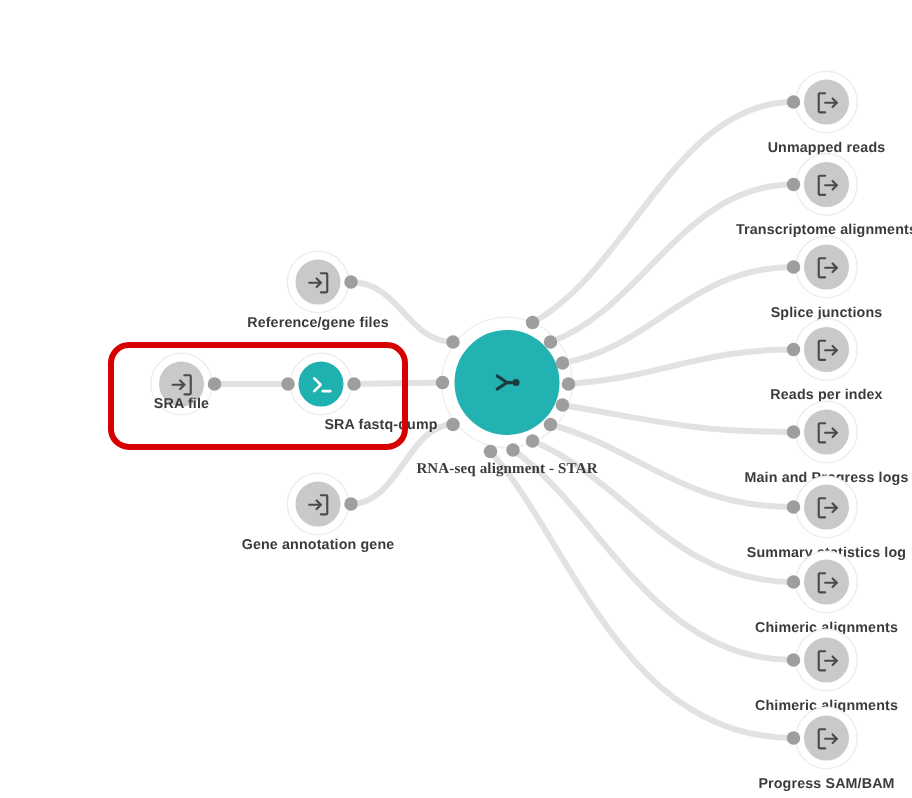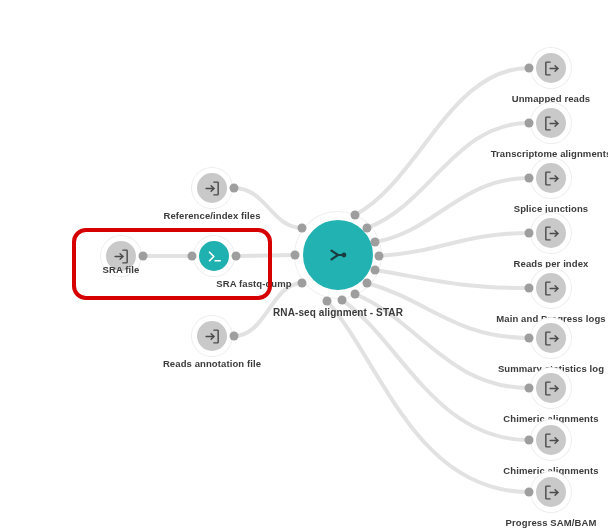--- a/index.html
+++ b/index.html
@@ -119,41 +119,41 @@
   <div id="node-layer">
       <div class="node node-io" style="left: 212px; top: 188px;">
         <span>
           <svg width="17" height="17" viewBox="0 0 24 24" fill="none" stroke="#4a4a4a" stroke-width="2" stroke-linecap="round" stroke-linejoin="round">
             <path d="M14 3h5a1 1 0 0 1 1 1v16a1 1 0 0 1-1 1h-5"></path>
             <path d="M3 12h11"></path>
             <path d="M10 8l4 4-4 4"></path>
           </svg>
         </span>
       </div>
-      <div class="node-label" style="left: 212px; top: 210px; color: rgb(59, 59, 59);">Reference/index files</div>
+      <div class="node-label" style="left: 212px; top: 210px; color: rgb(59, 59, 59);">Reference/gene files</div>
       <div class="node node-io" style="left: 121px; top: 256px;">
         <span>
           <svg width="17" height="17" viewBox="0 0 24 24" fill="none" stroke="#4a4a4a" stroke-width="2" stroke-linecap="round" stroke-linejoin="round">
             <path d="M14 3h5a1 1 0 0 1 1 1v16a1 1 0 0 1-1 1h-5"></path>
             <path d="M3 12h11"></path>
             <path d="M10 8l4 4-4 4"></path>
           </svg>
         </span>
       </div>
       <div class="node-label" style="left: 121px; top: 264px; color: rgb(59, 59, 59);">SRA file</div>
       <div class="node node-io" style="left: 212px; top: 336px;">
         <span>
           <svg width="17" height="17" viewBox="0 0 24 24" fill="none" stroke="#4a4a4a" stroke-width="2" stroke-linecap="round" stroke-linejoin="round">
             <path d="M14 3h5a1 1 0 0 1 1 1v16a1 1 0 0 1-1 1h-5"></path>
             <path d="M3 12h11"></path>
             <path d="M10 8l4 4-4 4"></path>
           </svg>
         </span>
       </div>
-      <div class="node-label" style="left: 212px; top: 358px; color: rgb(59, 59, 59);">Reads annotation file</div>
+      <div class="node-label" style="left: 212px; top: 358px; color: rgb(59, 59, 59);">Gene annotation gene</div>
       <div class="node node-io" style="left: 551px; top: 68px;">
         <span>
           <svg width="17" height="17" viewBox="0 0 24 24" fill="none" stroke="#4a4a4a" stroke-width="2" stroke-linecap="round" stroke-linejoin="round">
             <path d="M10 3H5a1 1 0 0 0-1 1v16a1 1 0 0 0 1 1h5"></path>
             <path d="M10 12h11"></path>
             <path d="M17 8l4 4-4 4"></path>
           </svg>
         </span>
       </div>
       <div class="node-label" style="left: 551px; top: 93px; color: rgb(59, 59, 59);">Unmapped reads</div>
@@ -248,21 +248,21 @@
       <div class="node-label" style="left: 214px; top: 278px; color: rgb(59, 59, 59); margin-left: 40px;">SRA fastq-dump</div>
       <div class="node node-main" style="left: 338px; top: 255px;">
         <span>
           <svg width="26" height="26" viewBox="0 0 24 24" fill="none" stroke="#1a3c40" stroke-width="2" stroke-linecap="round" stroke-linejoin="round">
             <path d="M6 8l6 4-6 4"></path>
             <path d="M12 12h3"></path>
             <circle cx="17.5" cy="12" r="2.2" fill="#1a3c40" stroke="none"></circle>
           </svg>
         </span>
       </div>
-      <div class="node-label label-main" style="left: 338px; top: 307px; color: rgb(59, 59, 59);">RNA-seq alignment - STAR</div>
+      <div class="node-label label-main" style="left: 338px; top: 307px; color: rgb(59, 59, 59); font-family: Liberation Serif, serif;">RNA-seq alignment - STAR</div>
       <div class="port" style="left: 143px; top: 256px; background: rgb(158, 158, 158);"></div>
       <div class="port" style="left: 192px; top: 256px; background: rgb(158, 158, 158);"></div>
       <div class="port" style="left: 236px; top: 256px; background: rgb(158, 158, 158);"></div>
       <div class="port" style="left: 234px; top: 188px; background: rgb(158, 158, 158);"></div>
       <div class="port" style="left: 234px; top: 336px; background: rgb(158, 158, 158);"></div>
       <div class="port" style="left: 302px; top: 228px; background: rgb(158, 158, 158);"></div>
       <div class="port" style="left: 295px; top: 255px; background: rgb(158, 158, 158);"></div>
       <div class="port" style="left: 302px; top: 283px; background: rgb(158, 158, 158);"></div>
       <div class="port" style="left: 355px; top: 215px; background: rgb(158, 158, 158);"></div>
       <div class="port" style="left: 367px; top: 228px; background: rgb(158, 158, 158);"></div>

